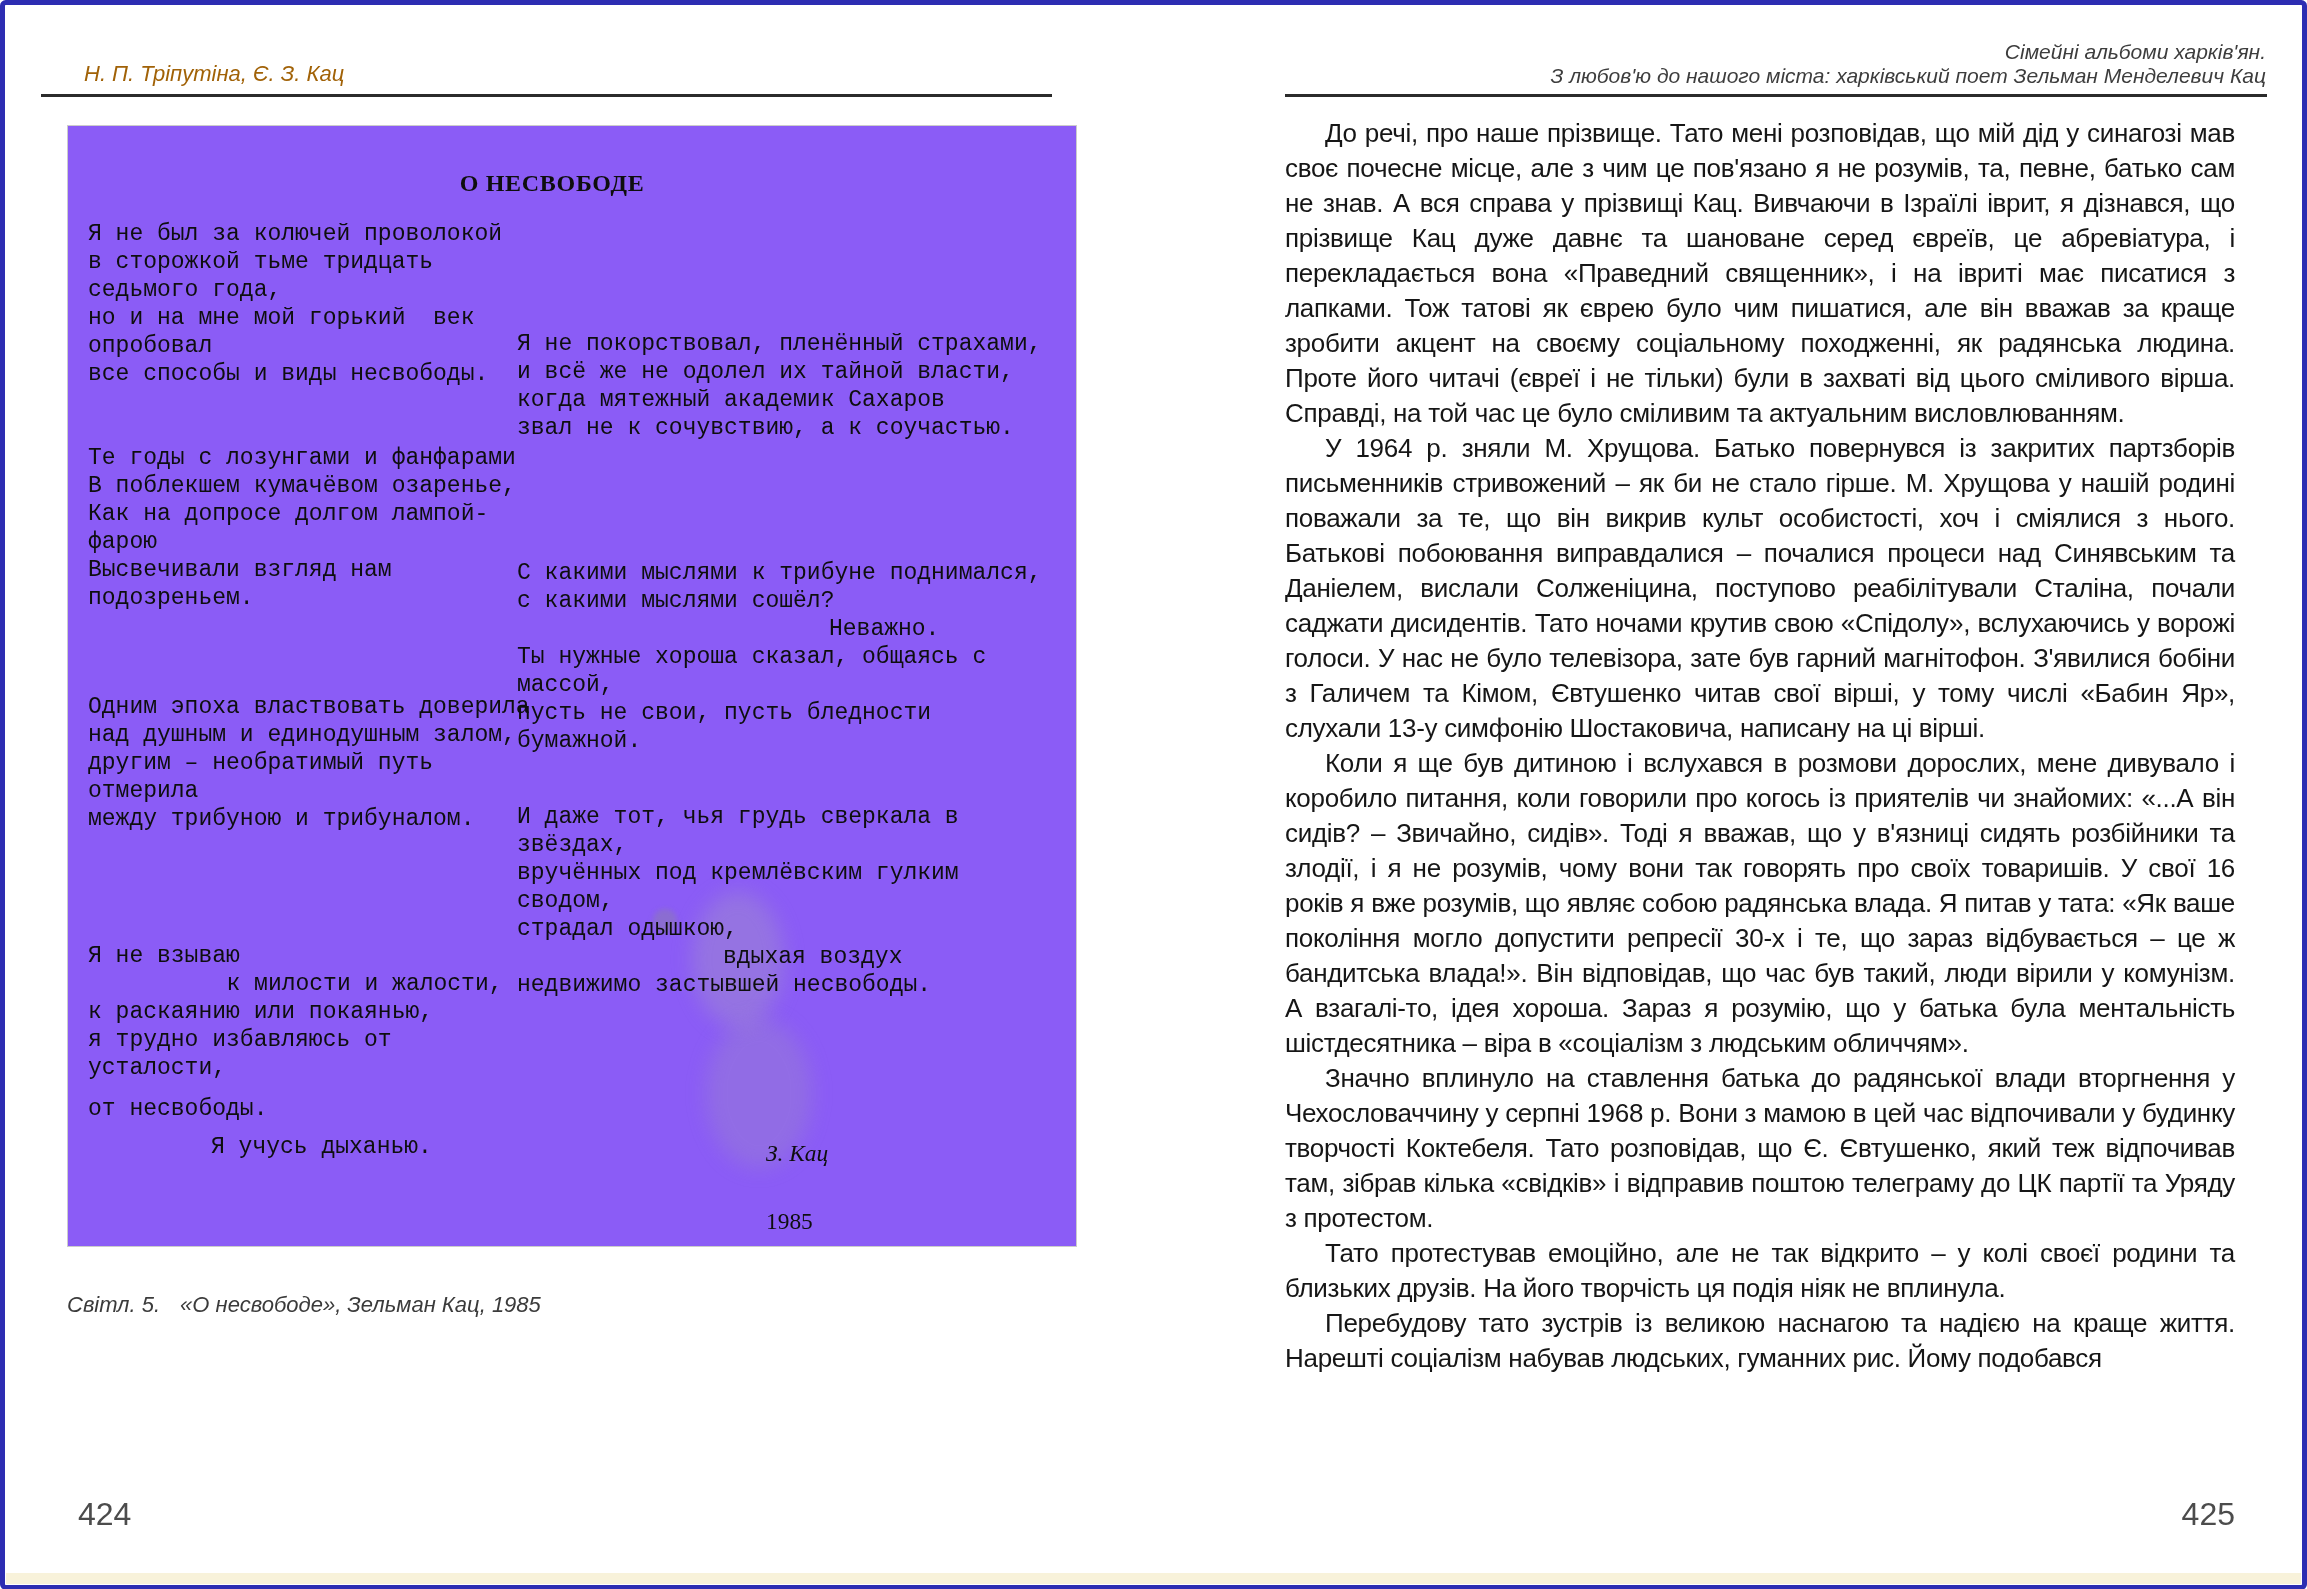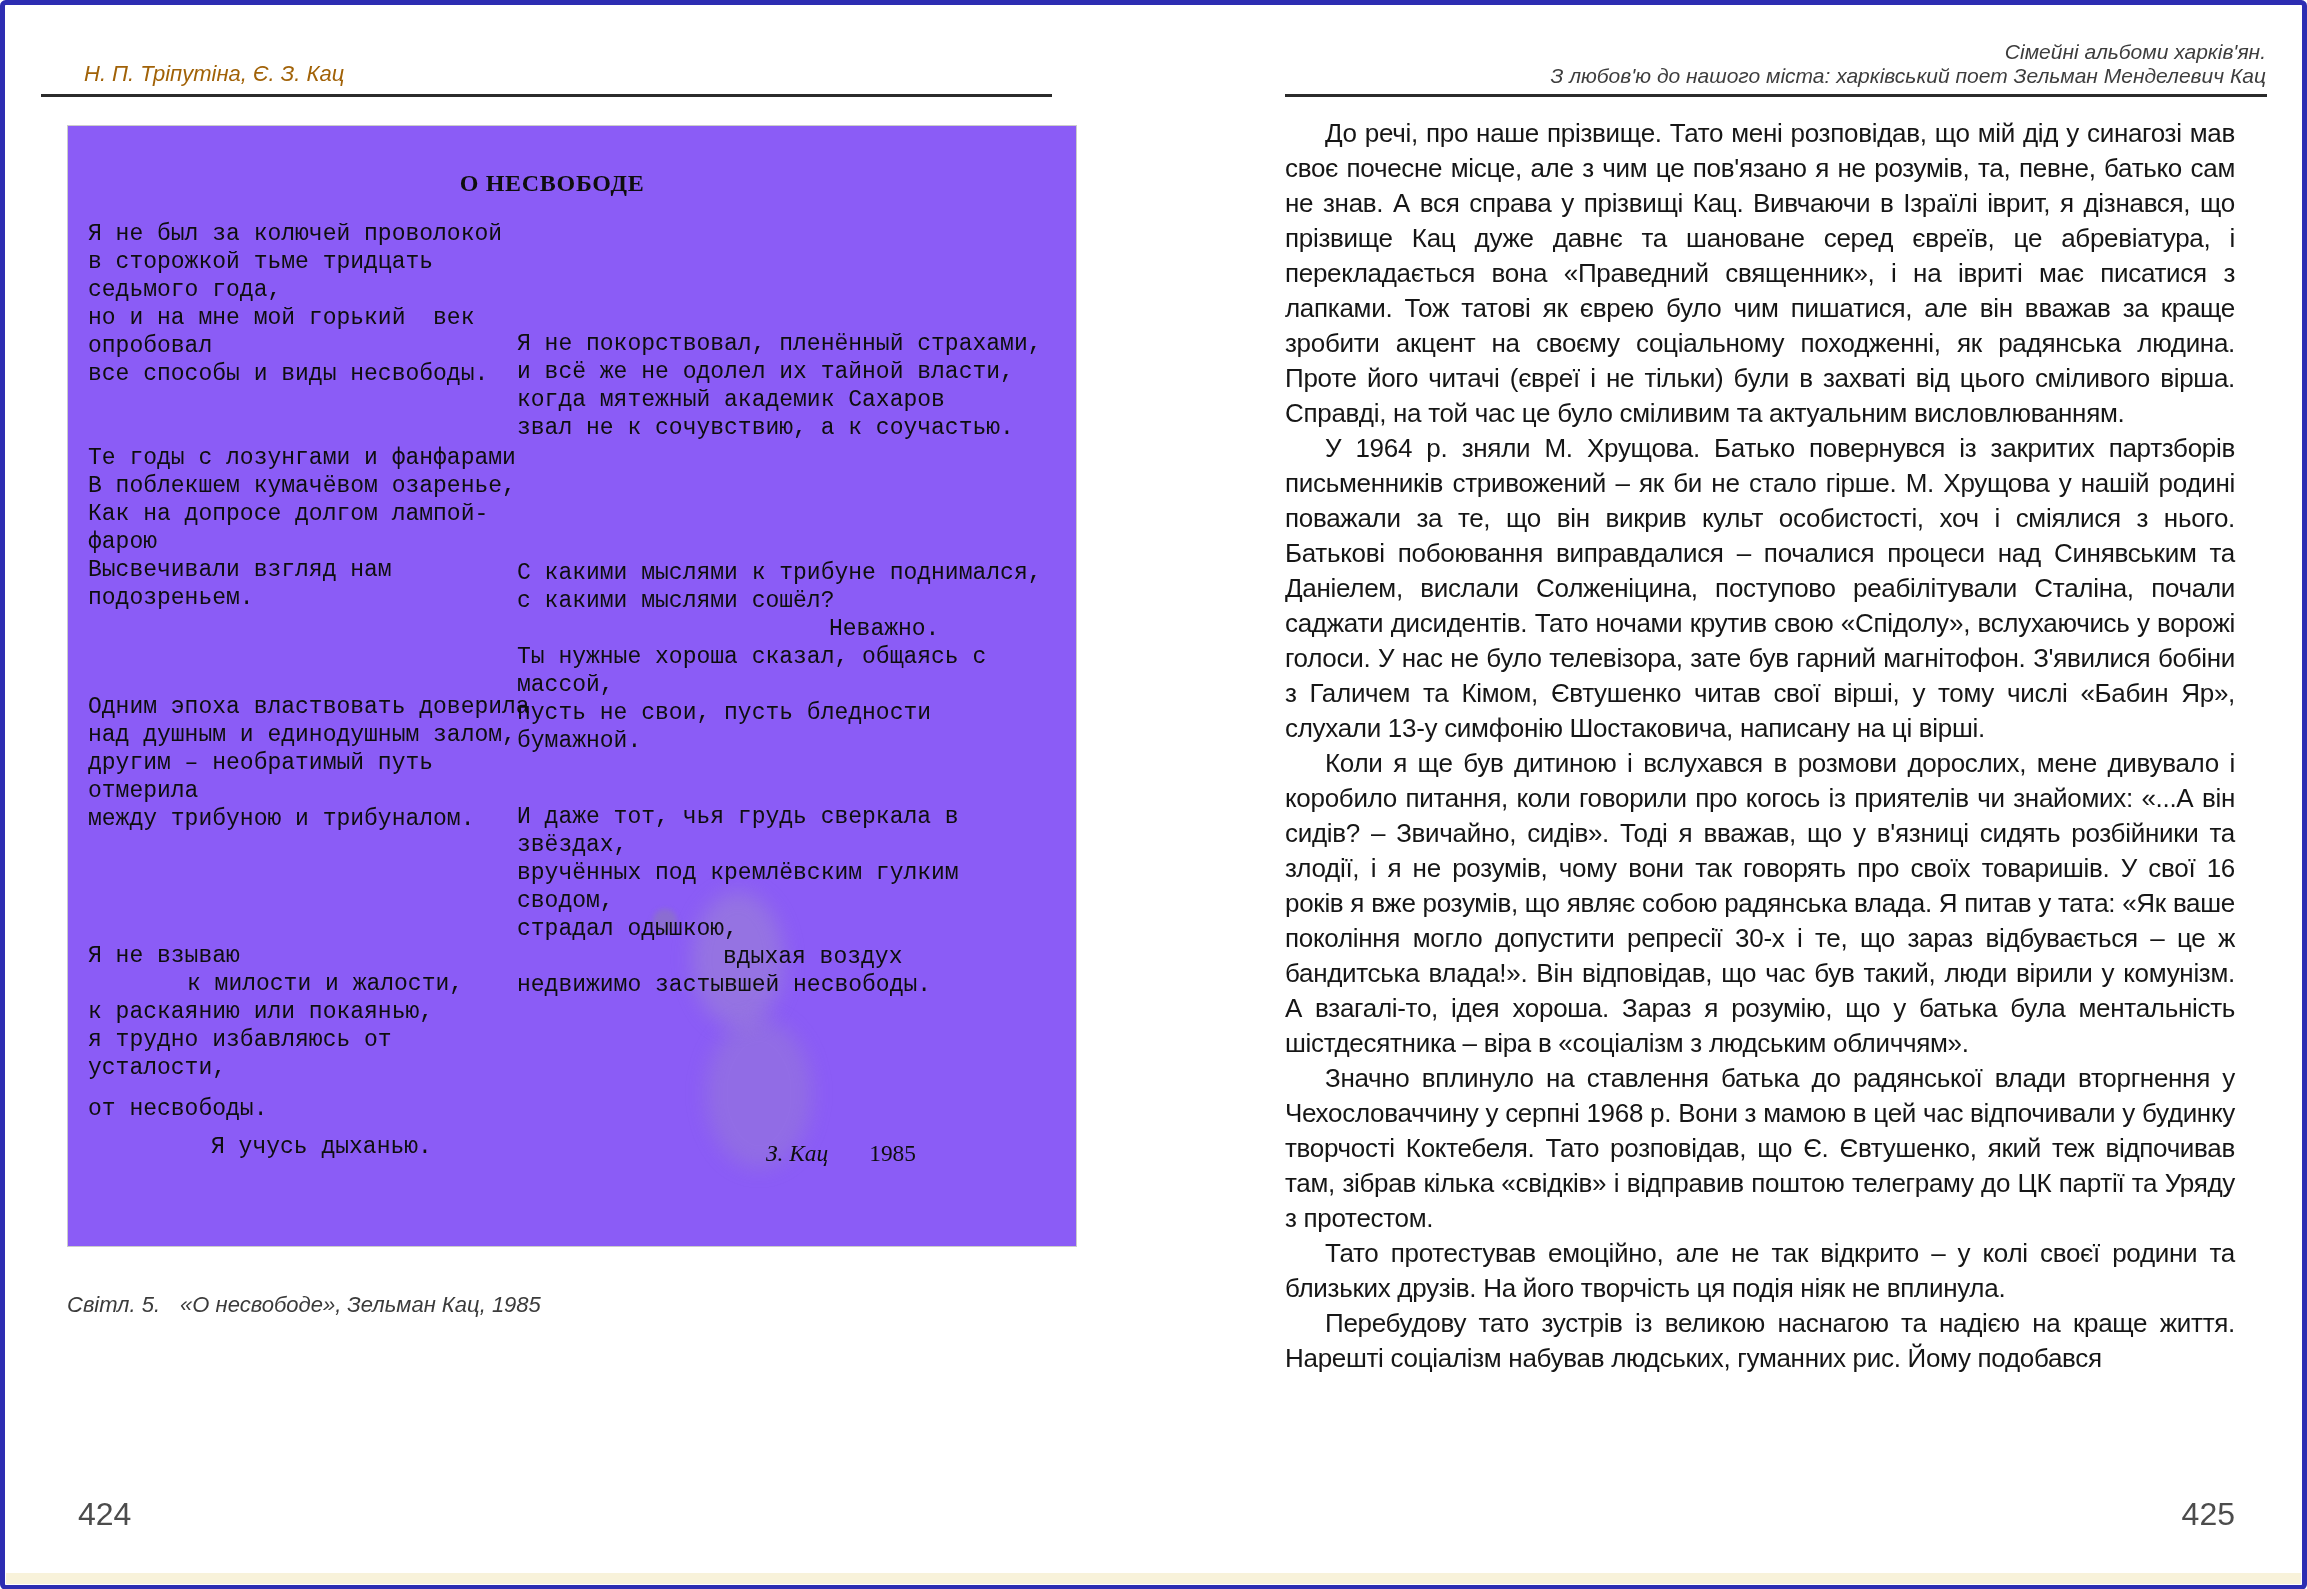--- a/index.html
+++ b/index.html
@@ -33,26 +33,27 @@
     font-size:24px;font-weight:bold;letter-spacing:0.7px;
   }
   .stanza{position:absolute;font-size:23px;line-height:28px;}
   .stanza .pline{white-space:pre-wrap;font-family:Liberation Mono, monospace;}
   .st-l{left:20px;width:454px;}
   .st-r{left:449px;width:525px;}
   .st1{top:94px;} .st2{top:204px;} .st3{top:318px;} .st4{top:433px;}
   .st5{top:567px;} .st6{top:677px;} .st7{top:816px;}
   .ind-nevazhno{margin-left:312px;}
   .ind-vdyhaya{margin-left:206px;}
-  .ind-milosti{margin-left:99px;}
+  .ind-milosti{margin-left:99px;text-align:center;}
   .ind-uchus{margin-left:123px;margin-top:10.6px;}
   .gap-nesvobody{margin-top:12.8px;}
   .signature{
     position:absolute;left:698px;top:1014px;font-size:23.4px;display:flex;gap:41px;
     font-family:"Liberation Serif",serif;
+    flex-direction:column;
   }
   .sig-name{font-style:italic;}
 
   .caption{position:absolute;left:67px;top:1292px;font-size:22px;font-style:italic;color:#3b3b3b;}
   .caption .cap-text{margin-left:20px;}
 
   .page-num{position:absolute;top:1496px;font-size:32px;color:#4c4c4c;}
   .pn-left{left:78px;}
   .pn-right{left:2127px;width:108px;text-align:right;}
 

